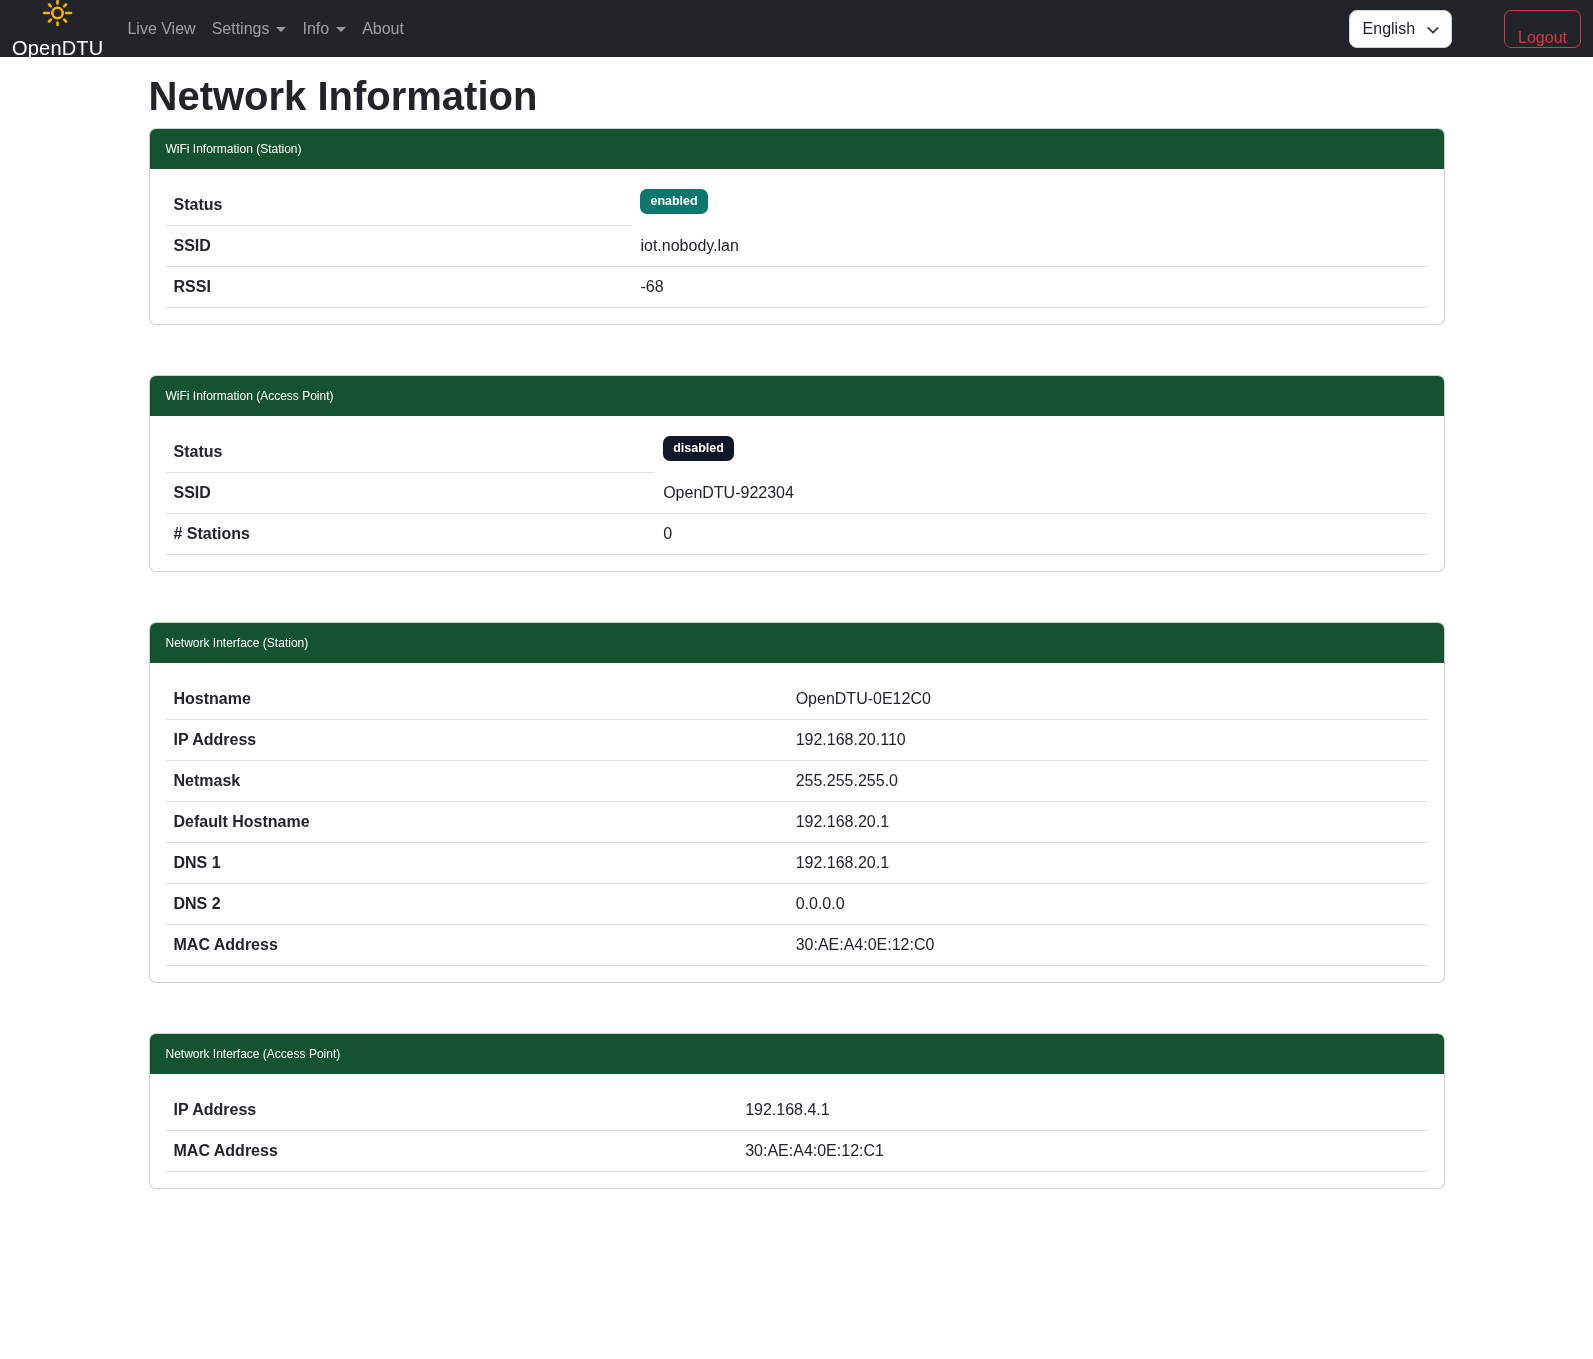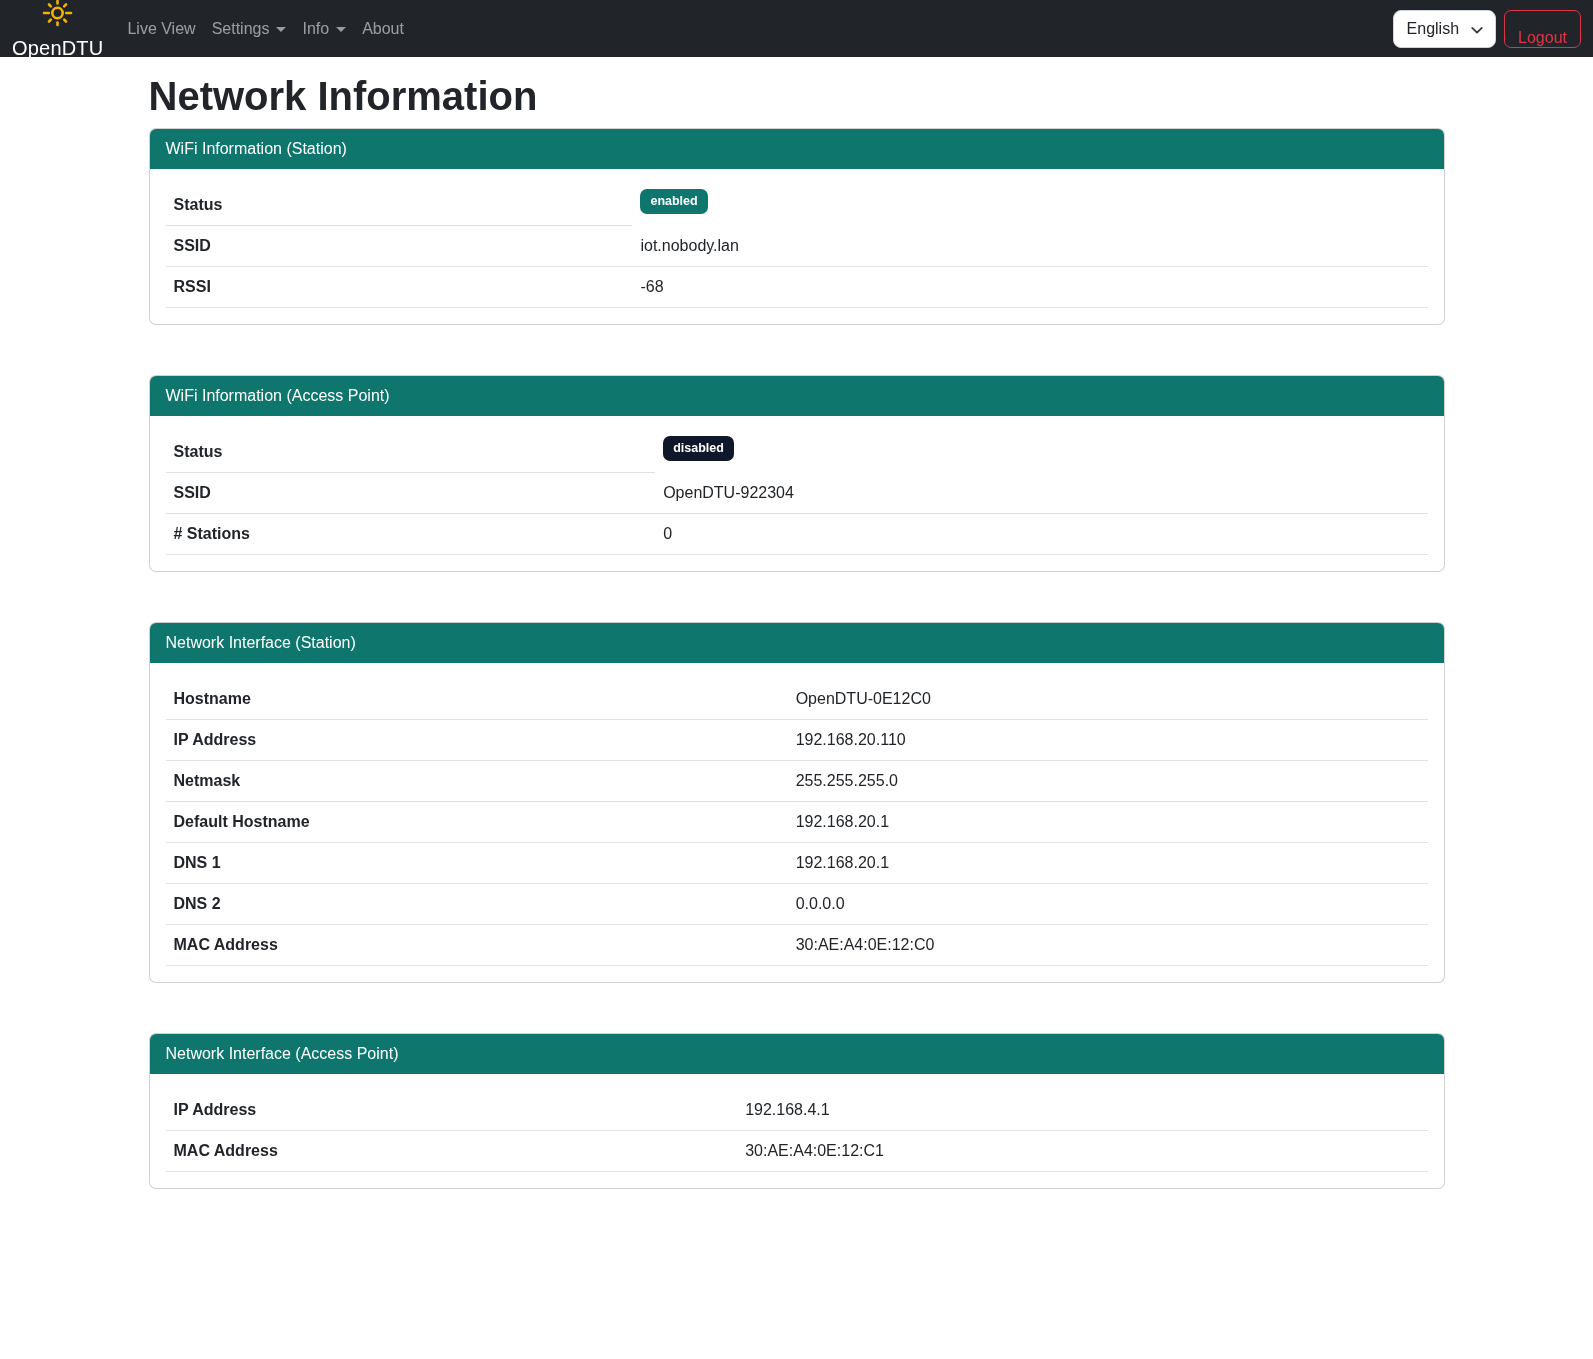--- a/index.html
+++ b/index.html
@@ -51,20 +51,21 @@
     margin-left: 7px;
     vertical-align: 2px;
     border-top: 5px solid;
     border-right: 5px solid transparent;
     border-left: 5px solid transparent;
   }
   .nav-right {
     margin-left: auto;
     display: flex;
     align-items: flex-start;
+    gap: 44px;
   }
   .lang-select {
     position: relative;
     background: #ffffff;
     border: 1px solid #ced4da;
     border-radius: 8px;
     height: 38px;
     padding: 7px 36px 7px 13px;
     font-size: 16px;
     color: #212529;
@@ -104,23 +105,23 @@
     color: #212529;
   }
 
   .card {
     border: 1px solid rgba(0,0,0,0.18);
     border-radius: 7px;
     margin-bottom: 50px;
     background: #fff;
   }
   .card-header {
-    background: #0f766e;
+    background: #14532d;
     color: #ffffff;
-    font-size: 16px;
+    font-size: 12px;
     line-height: 24px;
     padding: 8px 16px;
     border-radius: 6px 6px 0 0;
   }
   .card-body { padding: 16px; }
 
   table.info-table {
     width: 100%;
     border-collapse: collapse;
     table-layout: fixed;

